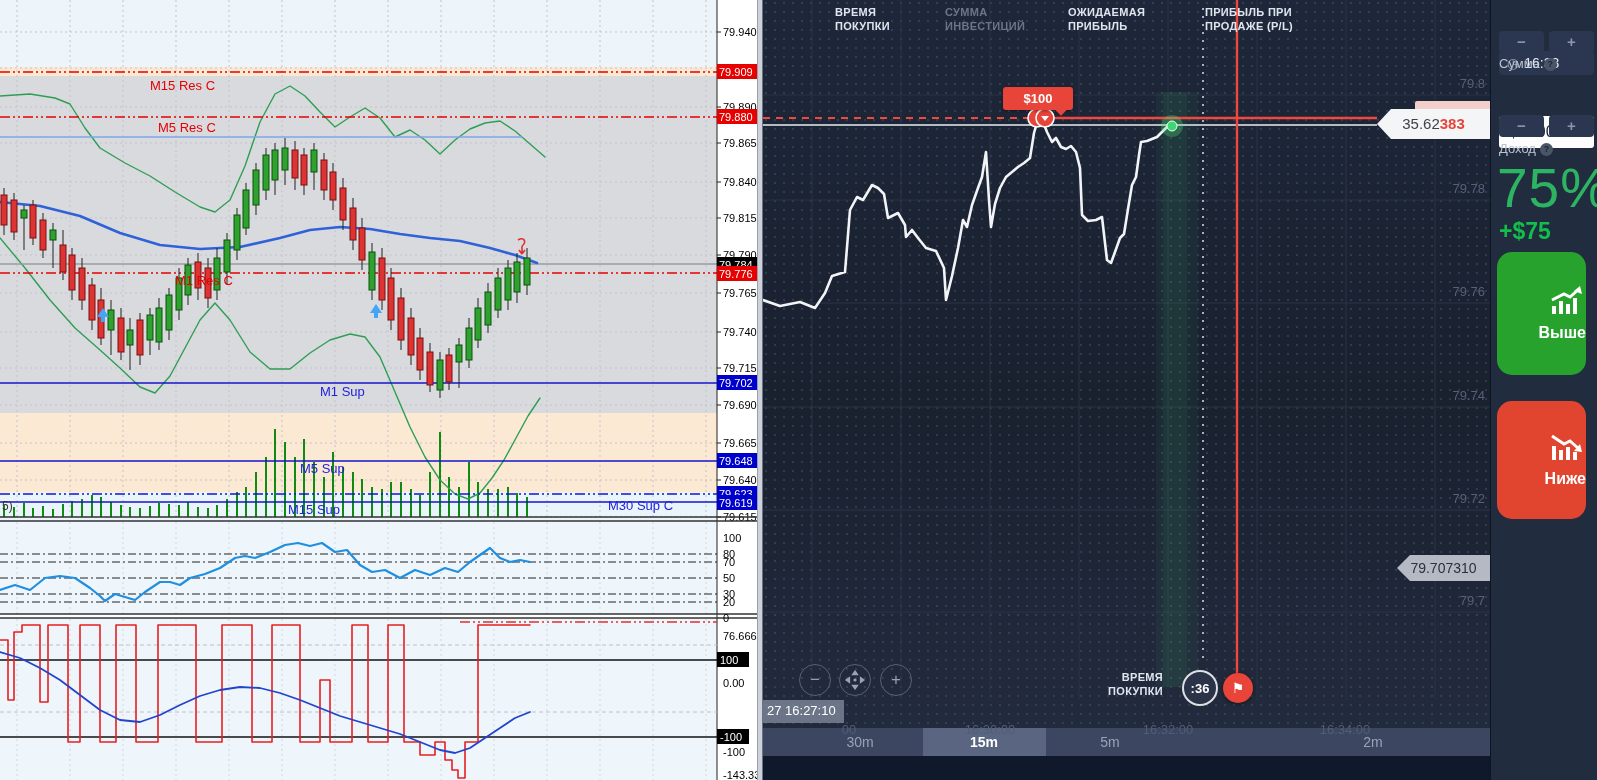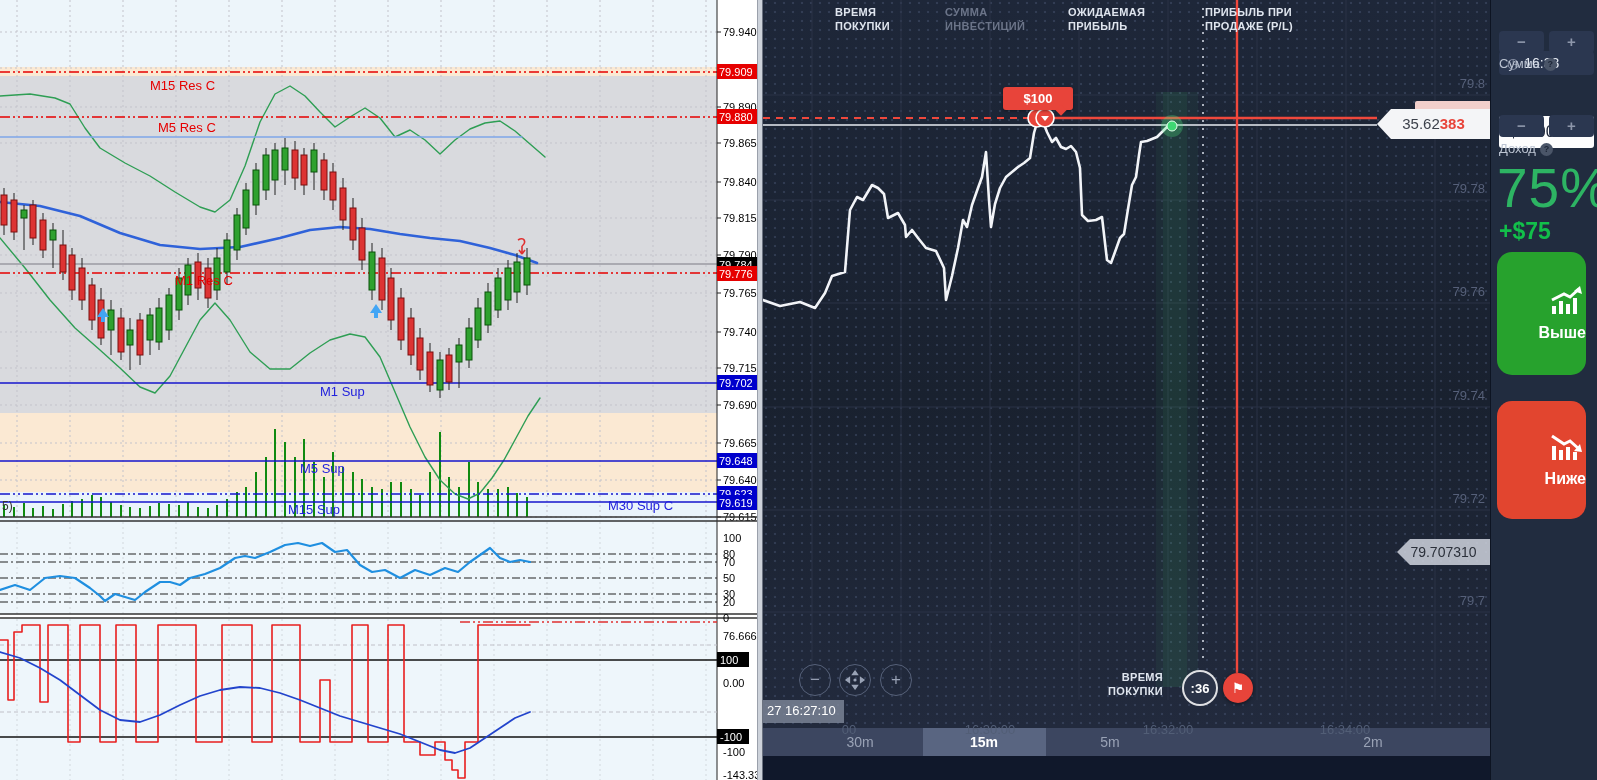--- a/index.html
+++ b/index.html
@@ -29,21 +29,21 @@
            color:#fff;font-size:13px;font-weight:bold;text-align:center;line-height:23px;
            box-shadow:0 1px 3px rgba(0,0,0,.4);}
   .buy-tag:after{content:"";position:absolute;right:8px;bottom:-4px;width:8px;height:8px;background:#e8443a;transform:rotate(45deg);}
 
   .pink-sliver{position:absolute;left:652px;top:101px;width:75px;height:13px;background:#f2cfcb;border-radius:2px 0 0 0;}
   .cur-tag{position:absolute;left:614px;top:109px;width:113px;height:30px;background:#f4f5f7;
            clip-path:polygon(0 50%,14px 0,100% 0,100% 100%,14px 100%);
            font-size:15px;line-height:30px;padding-left:0;text-align:center;white-space:nowrap;}
   .cur-tag .int{color:#3c414b;}
   .cur-tag .frac{color:#e8443a;font-weight:bold;}
-  .ghost-tag{position:absolute;left:634px;top:539px;width:93px;height:26px;background:rgba(201,206,216,.88);
+  .ghost-tag{position:absolute;left:634px;top:555px;width:93px;height:26px;background:rgba(201,206,216,.88);
            clip-path:polygon(0 50%,13px 0,100% 0,100% 100%,13px 100%);
            color:#2b303a;font-size:14px;line-height:26px;text-align:center;}
 
   .zoom-btn{position:absolute;top:664px;width:32px;height:32px;border:1px solid #566179;border-radius:50%;
             color:#9aa3b6;font-size:17px;text-align:center;line-height:30px;box-sizing:border-box;}
   .session-tag{position:absolute;left:0;top:700px;height:22px;padding:0 8px 1px 4px;background:rgba(130,139,156,.78);
             color:#fff;font-size:13px;line-height:22px;white-space:nowrap;z-index:3;}
   .tlabel{position:absolute;top:722px;transform:translateX(-50%);color:#525e76;font-size:13px;z-index:1;}
 
   .buytime-label{position:absolute;left:300px;top:670px;width:100px;text-align:right;

